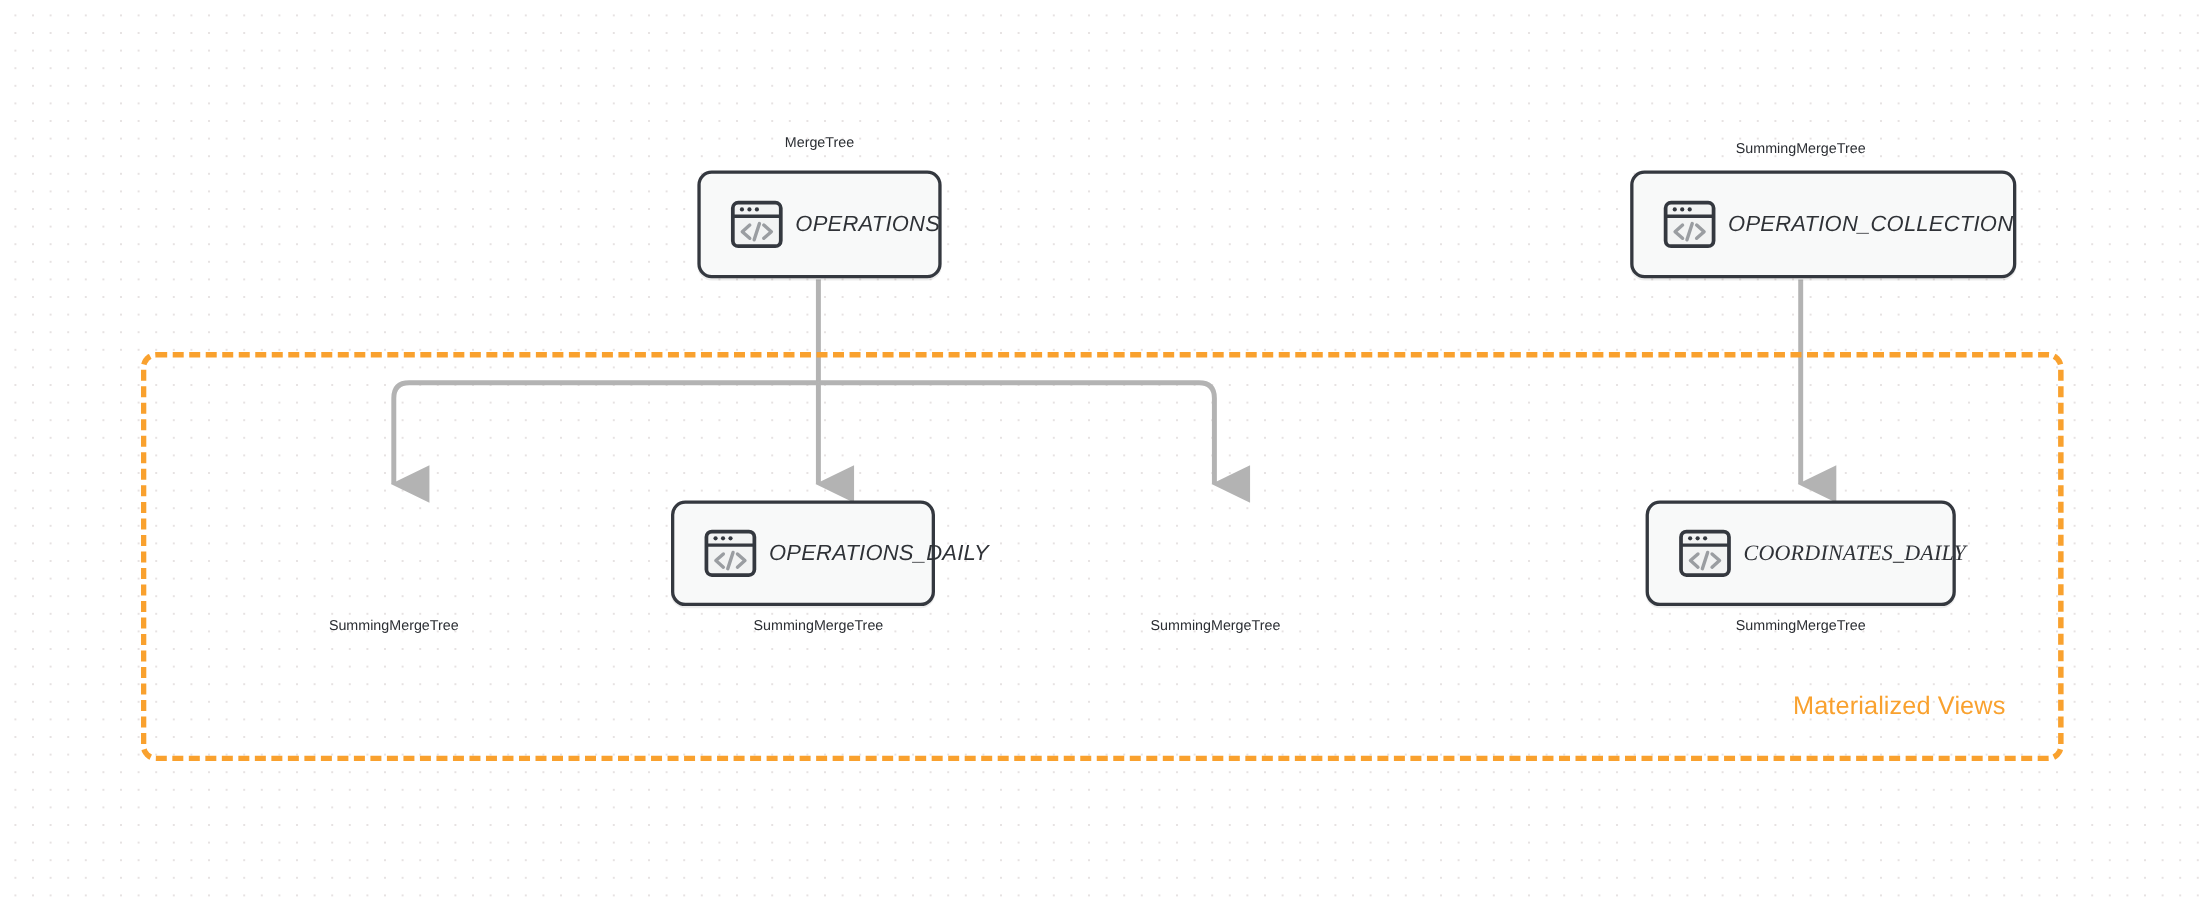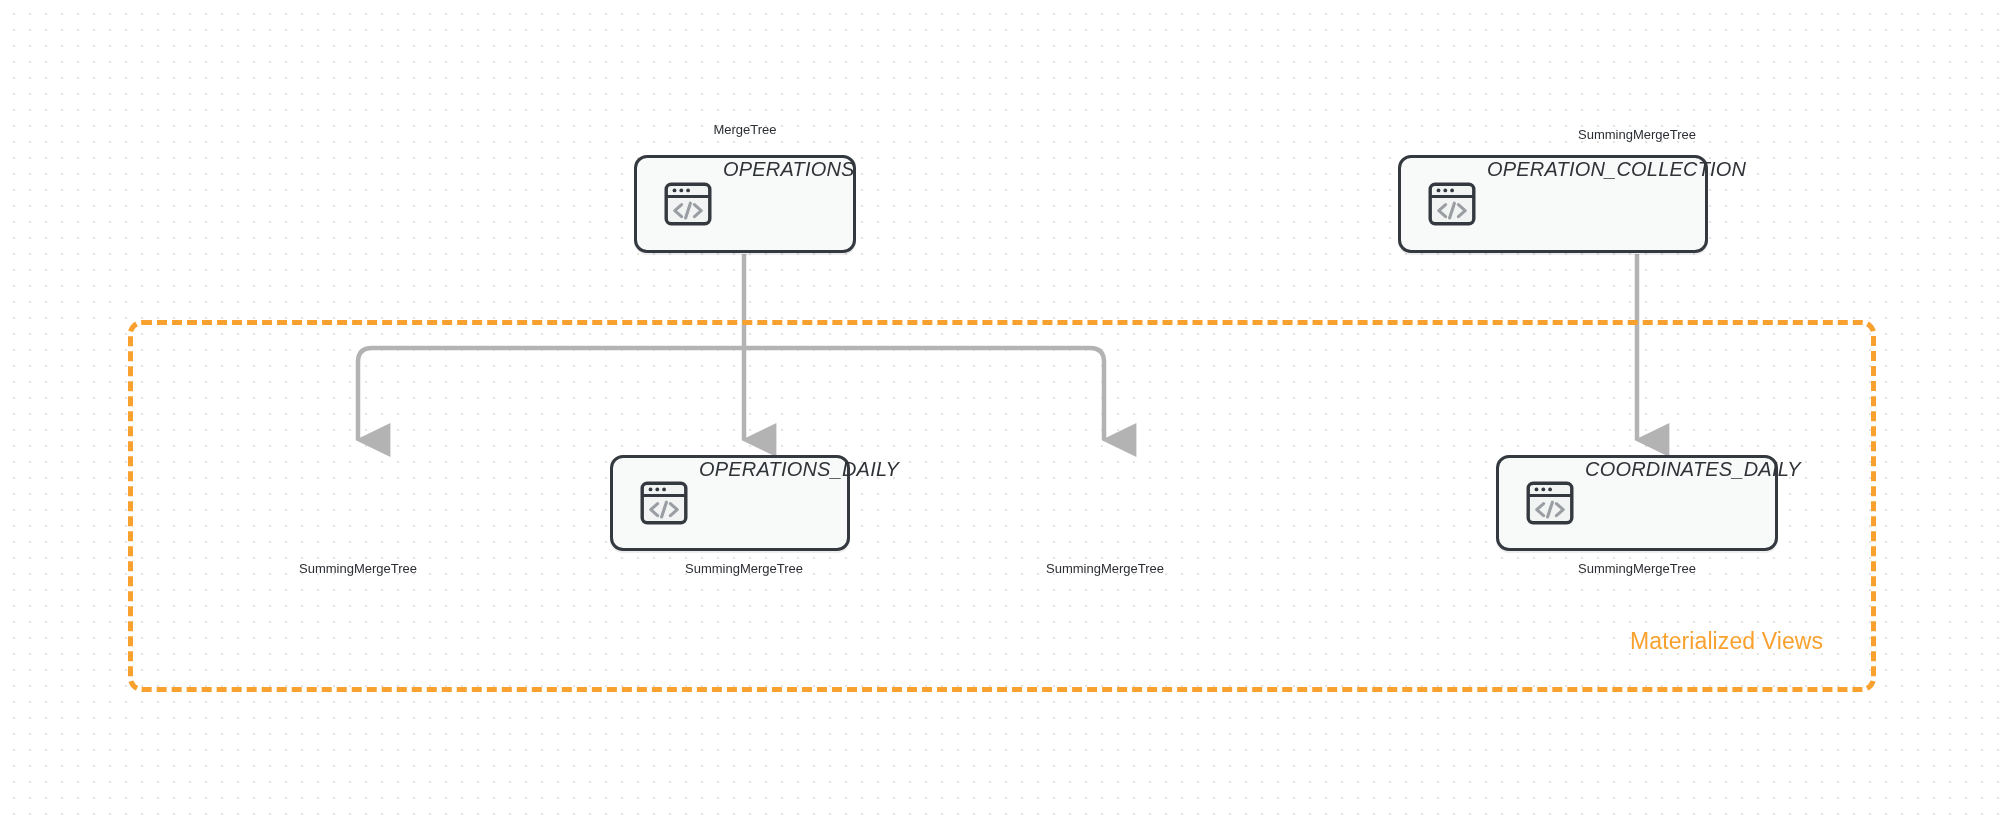--- a/index.html
+++ b/index.html
@@ -46,20 +46,21 @@
     font-size: 23px;
     font-family: "Liberation Sans", sans-serif;
     white-space: nowrap;
     letter-spacing: .1px;
   }
 
   
   .node {
     position: absolute;
     display: flex;
+    align-items: center;
     background: #f8f9f9;
     border: 3.5px solid #34383f;
     border-radius: 13px;
     box-shadow: 0 2px 0 rgba(0,0,0,.07);
   }
   .node .icon-wrap {
     flex: 0 0 auto;
     margin-left: 26px;
     display: flex;
     align-items: center;
@@ -122,21 +123,21 @@
         <circle cx="25.1" cy="11.4" r="1.9" fill="#34383f"></circle>
         <path d="M 18.6 25.6 L 11.8 31.6 L 18.6 37.6" fill="none" stroke="#9a9da1" stroke-width="3.1" stroke-linecap="round" stroke-linejoin="round"></path>
         <path d="M 31.4 25.6 L 38.2 31.6 L 31.4 37.6" fill="none" stroke="#9a9da1" stroke-width="3.1" stroke-linecap="round" stroke-linejoin="round"></path>
         <path d="M 27.4 24.2 L 22.6 39.0" fill="none" stroke="#9a9da1" stroke-width="3.1" stroke-linecap="round"></path>
       </svg>
     </span>
     <span class="node-label">OPERATIONS</span>
   </div>
 
   <div class="engine-caption" style="left:1482px; top:127px; width:310px;">SummingMergeTree</div>
-  <div class="node" style="left:1398px; top:155px; width:310px; height:98px;">
+  <div class="node" style="left:1482px; top:155px; width:351px; height:98px;">
     <span class="icon-wrap">
       <svg width="50" height="50" viewBox="0 0 50 50" aria-hidden="true">
         <rect x="3.2" y="5.2" width="43.6" height="39.6" rx="5" fill="#f2f3f3" stroke="#34383f" stroke-width="3.4"></rect>
         <path d="M 3.2 17.6 L 46.8 17.6" stroke="#34383f" stroke-width="3"></path>
         <circle cx="11.5" cy="11.4" r="1.9" fill="#34383f"></circle>
         <circle cx="18.3" cy="11.4" r="1.9" fill="#34383f"></circle>
         <circle cx="25.1" cy="11.4" r="1.9" fill="#34383f"></circle>
         <path d="M 18.6 25.6 L 11.8 31.6 L 18.6 37.6" fill="none" stroke="#9a9da1" stroke-width="3.1" stroke-linecap="round" stroke-linejoin="round"></path>
         <path d="M 31.4 25.6 L 38.2 31.6 L 31.4 37.6" fill="none" stroke="#9a9da1" stroke-width="3.1" stroke-linecap="round" stroke-linejoin="round"></path>
         <path d="M 27.4 24.2 L 22.6 39.0" fill="none" stroke="#9a9da1" stroke-width="3.1" stroke-linecap="round"></path>
@@ -159,21 +160,21 @@
         <path d="M 31.4 25.6 L 38.2 31.6 L 31.4 37.6" fill="none" stroke="#9a9da1" stroke-width="3.1" stroke-linecap="round" stroke-linejoin="round"></path>
         <path d="M 27.4 24.2 L 22.6 39.0" fill="none" stroke="#9a9da1" stroke-width="3.1" stroke-linecap="round"></path>
       </svg>
     </span>
     <span class="node-label">OPERATIONS_DAILY</span>
   </div>
   <div class="engine-caption" style="left:610px; top:561px; width:268px;">SummingMergeTree</div>
 
   <div class="engine-caption" style="left:988px; top:561px; width:234px;">SummingMergeTree</div>
 
-  <div class="node" style="left:1496px; top:455px; width:282px; height:96px;">
+  <div class="node" style="left:1496px; top:455px; width:282px; height:96px;font-family:Liberation Serif, serif;">
     <span class="icon-wrap">
       <svg width="50" height="50" viewBox="0 0 50 50" aria-hidden="true">
         <rect x="3.2" y="5.2" width="43.6" height="39.6" rx="5" fill="#f2f3f3" stroke="#34383f" stroke-width="3.4"></rect>
         <path d="M 3.2 17.6 L 46.8 17.6" stroke="#34383f" stroke-width="3"></path>
         <circle cx="11.5" cy="11.4" r="1.9" fill="#34383f"></circle>
         <circle cx="18.3" cy="11.4" r="1.9" fill="#34383f"></circle>
         <circle cx="25.1" cy="11.4" r="1.9" fill="#34383f"></circle>
         <path d="M 18.6 25.6 L 11.8 31.6 L 18.6 37.6" fill="none" stroke="#9a9da1" stroke-width="3.1" stroke-linecap="round" stroke-linejoin="round"></path>
         <path d="M 31.4 25.6 L 38.2 31.6 L 31.4 37.6" fill="none" stroke="#9a9da1" stroke-width="3.1" stroke-linecap="round" stroke-linejoin="round"></path>
         <path d="M 27.4 24.2 L 22.6 39.0" fill="none" stroke="#9a9da1" stroke-width="3.1" stroke-linecap="round"></path>

